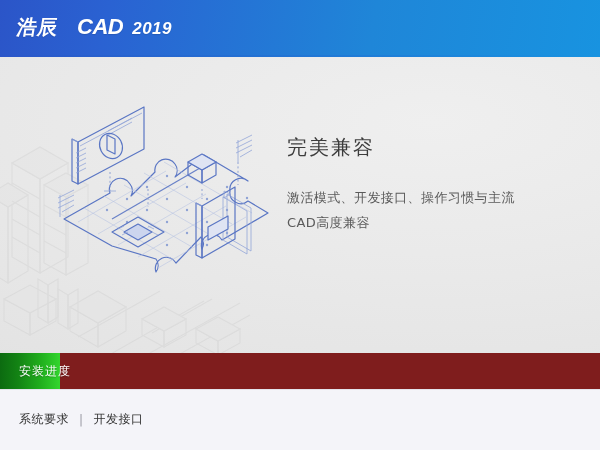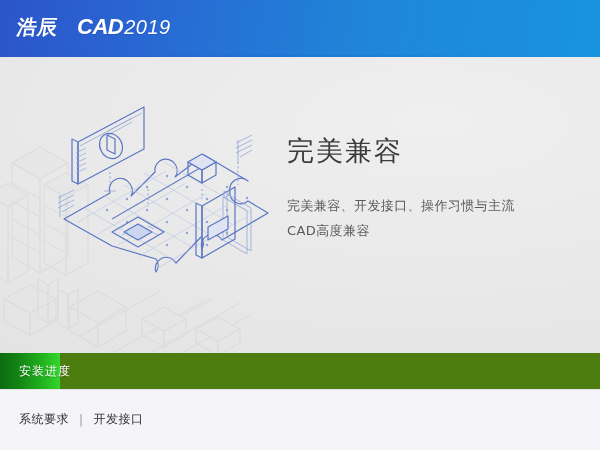--- a/index.html
+++ b/index.html
@@ -40,22 +40,22 @@
     font-size:20px; font-weight:700; letter-spacing:.5px;
     font-family:"DejaVu Sans","Liberation Sans",sans-serif;
     transform:skewX(-9deg);
   }
   .logo-cad {
     font-size:22px; font-weight:700; font-style:italic;
     letter-spacing:-.5px; margin-left:18px;
     font-family:"Liberation Sans",sans-serif;
   }
   .logo-year {
-    font-size:20px; font-weight:400; font-style:italic;
-    letter-spacing:.5px; 
+    font-size:17px; font-weight:700; font-style:italic;
+    letter-spacing:.5px; margin-left:8px;
     font-family:"Liberation Sans",sans-serif;
   }
 
   
   .stage {
     position:absolute; left:0; top:57px;
     width:600px; height:296px;
     background:
       radial-gradient(130% 110% at 72% 22%, #efefef 0%, #e9e9e9 48%, #e2e2e2 100%);
     overflow:hidden;
@@ -69,36 +69,36 @@
     position:absolute; left:52px; top:42px;
     width:230px; height:210px;
   }
 
   
   .copy {
     position:absolute; left:287px; top:78px;
     width:280px;
   }
   .copy-title{
-    font-size:27px; font-weight:400; color:#3c3c3c;
+    font-size:20px; font-weight:400; color:#3c3c3c;
     letter-spacing:2px; line-height:1.2;
     font-family:"DejaVu Sans","Liberation Sans",sans-serif;
   }
   .copy-desc{
     margin-top:26px;
     font-size:13px; color:#5a5a5a; line-height:25px;
     letter-spacing:.4px; max-width:245px;
     font-family:"DejaVu Sans","Liberation Sans",sans-serif;
   }
 
   
   .progress-wrap{
     position:absolute; left:0; top:353px;
     width:600px; height:36px;
-    background:#4d7c0f;
+    background:#7f1d1d;
     overflow:hidden;
   }
   .progress-fill{
     position:absolute; left:0; top:0; height:100%;
     background:linear-gradient(90deg,#0c6b10 0%,#138314 30%,#1fab1c 65%,#33d62e 100%);
   }
   .progress-label{
     position:absolute; left:19px; top:0; height:36px;
     display:flex; align-items:center;
     font-size:12px; color:#ffffff; letter-spacing:1px;
@@ -327,21 +327,21 @@
       </g>
 
       <g class="dsh">
         <path d="M96 90 L96 108"></path>
         <path d="M186 63 L186 86"></path>
       </g>
     </svg>
 
     <div class="copy">
       <div class="copy-title">完美兼容</div>
-      <div class="copy-desc">完美兼容、开发接口、操作习惯与主流CAD高度兼容</div>
+      <div class="copy-desc">激活模式、开发接口、操作习惯与主流CAD高度兼容</div>
     </div>
   </div>
 
   <div class="progress-wrap">
     <div class="progress-fill" style="width: 10%;"></div>
     <div class="progress-label">安装进度</div>
   </div>
 
   <div class="footer">
     <div class="footer-links">

